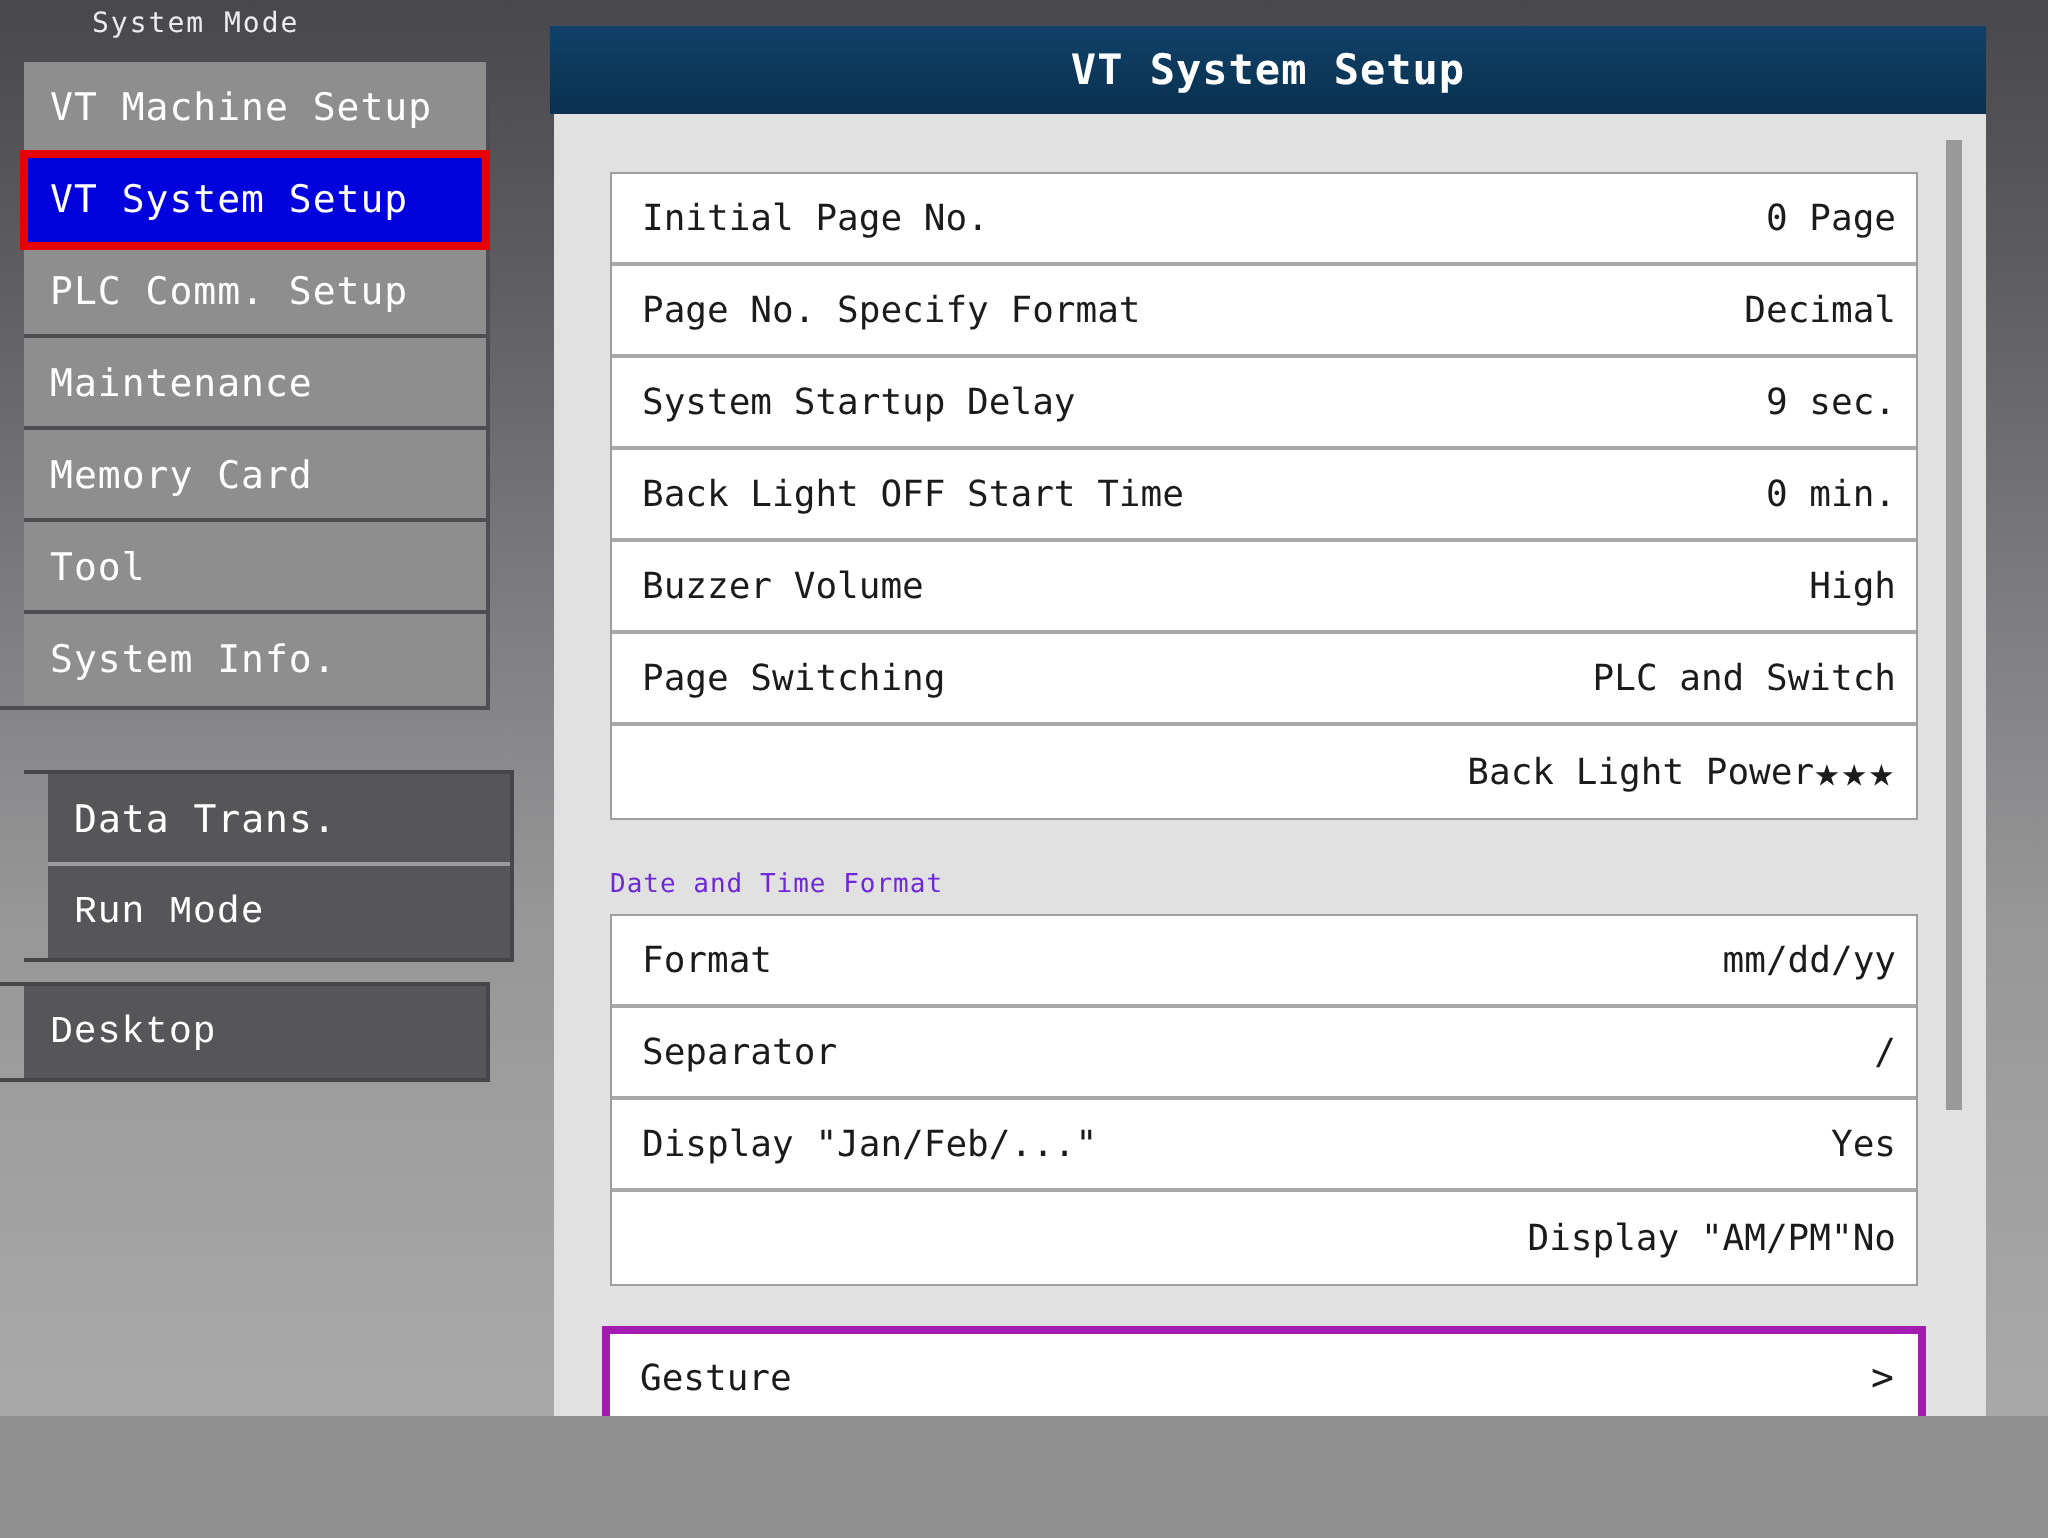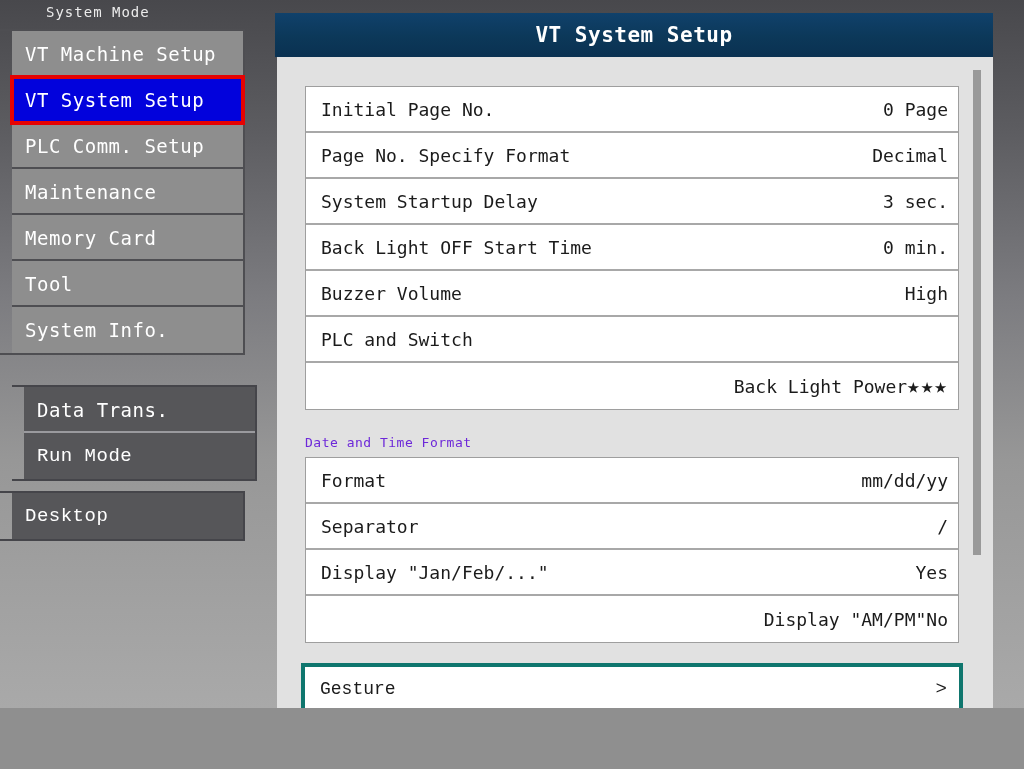--- a/index.html
+++ b/index.html
@@ -77,22 +77,21 @@
   }
   .nav-row {
     position:absolute; background:#ffffff;
     display:flex; align-items:center; justify-content:space-between;
     padding:0 12px 0 15px; cursor:pointer;
   }
   .nav-row .label { font-size:18px; color:#1b1b1b; white-space:nowrap; }
   .nav-row .chevron { font-size:19px; color:#1b1b1b; }
   .nav-row.gesture {
     left:24px; top:606px; width:662px; height:52px;
-    border:4px solid #0f766e;
-    font-family:Liberation Mono, monospace;
+    border:4px solid #a21caf;
   }
   .nav-row.security {
     left:28px; top:674px; width:654px; height:46px;
     border:1px solid #9e9e9e;
   }
   .scroll-thumb {
     position:absolute; left:696px; top:13px; width:8px; height:485px;
     background:#999999; cursor:pointer;
   }
   .bottom-strip {
@@ -134,31 +133,32 @@
       <div class="setting-row">
         <span class="label">Initial Page No.</span>
         <span class="value">0 Page</span>
       </div>
       <div class="setting-row">
         <span class="label">Page No. Specify Format</span>
         <span class="value">Decimal</span>
       </div>
       <div class="setting-row">
         <span class="label">System Startup Delay</span>
-        <span class="value">3 sec.</span>
+        <span class="value">9 sec.</span>
       </div>
       <div class="setting-row">
         <span class="label">Back Light OFF Start Time</span>
         <span class="value">0 min.</span>
       </div>
       <div class="setting-row">
         <span class="label">Buzzer Volume</span>
         <span class="value">High</span>
       </div>
       <div class="setting-row">
+        <span class="label">Page Switching</span>
         <span class="value">PLC and Switch</span>
       </div>
       <div class="setting-row">
         <span class="label">Back Light Power</span>
         <span class="value stars">★★★</span>
       </div>
     </div>
 
     <div class="section-label">Date and Time Format</div>
 

